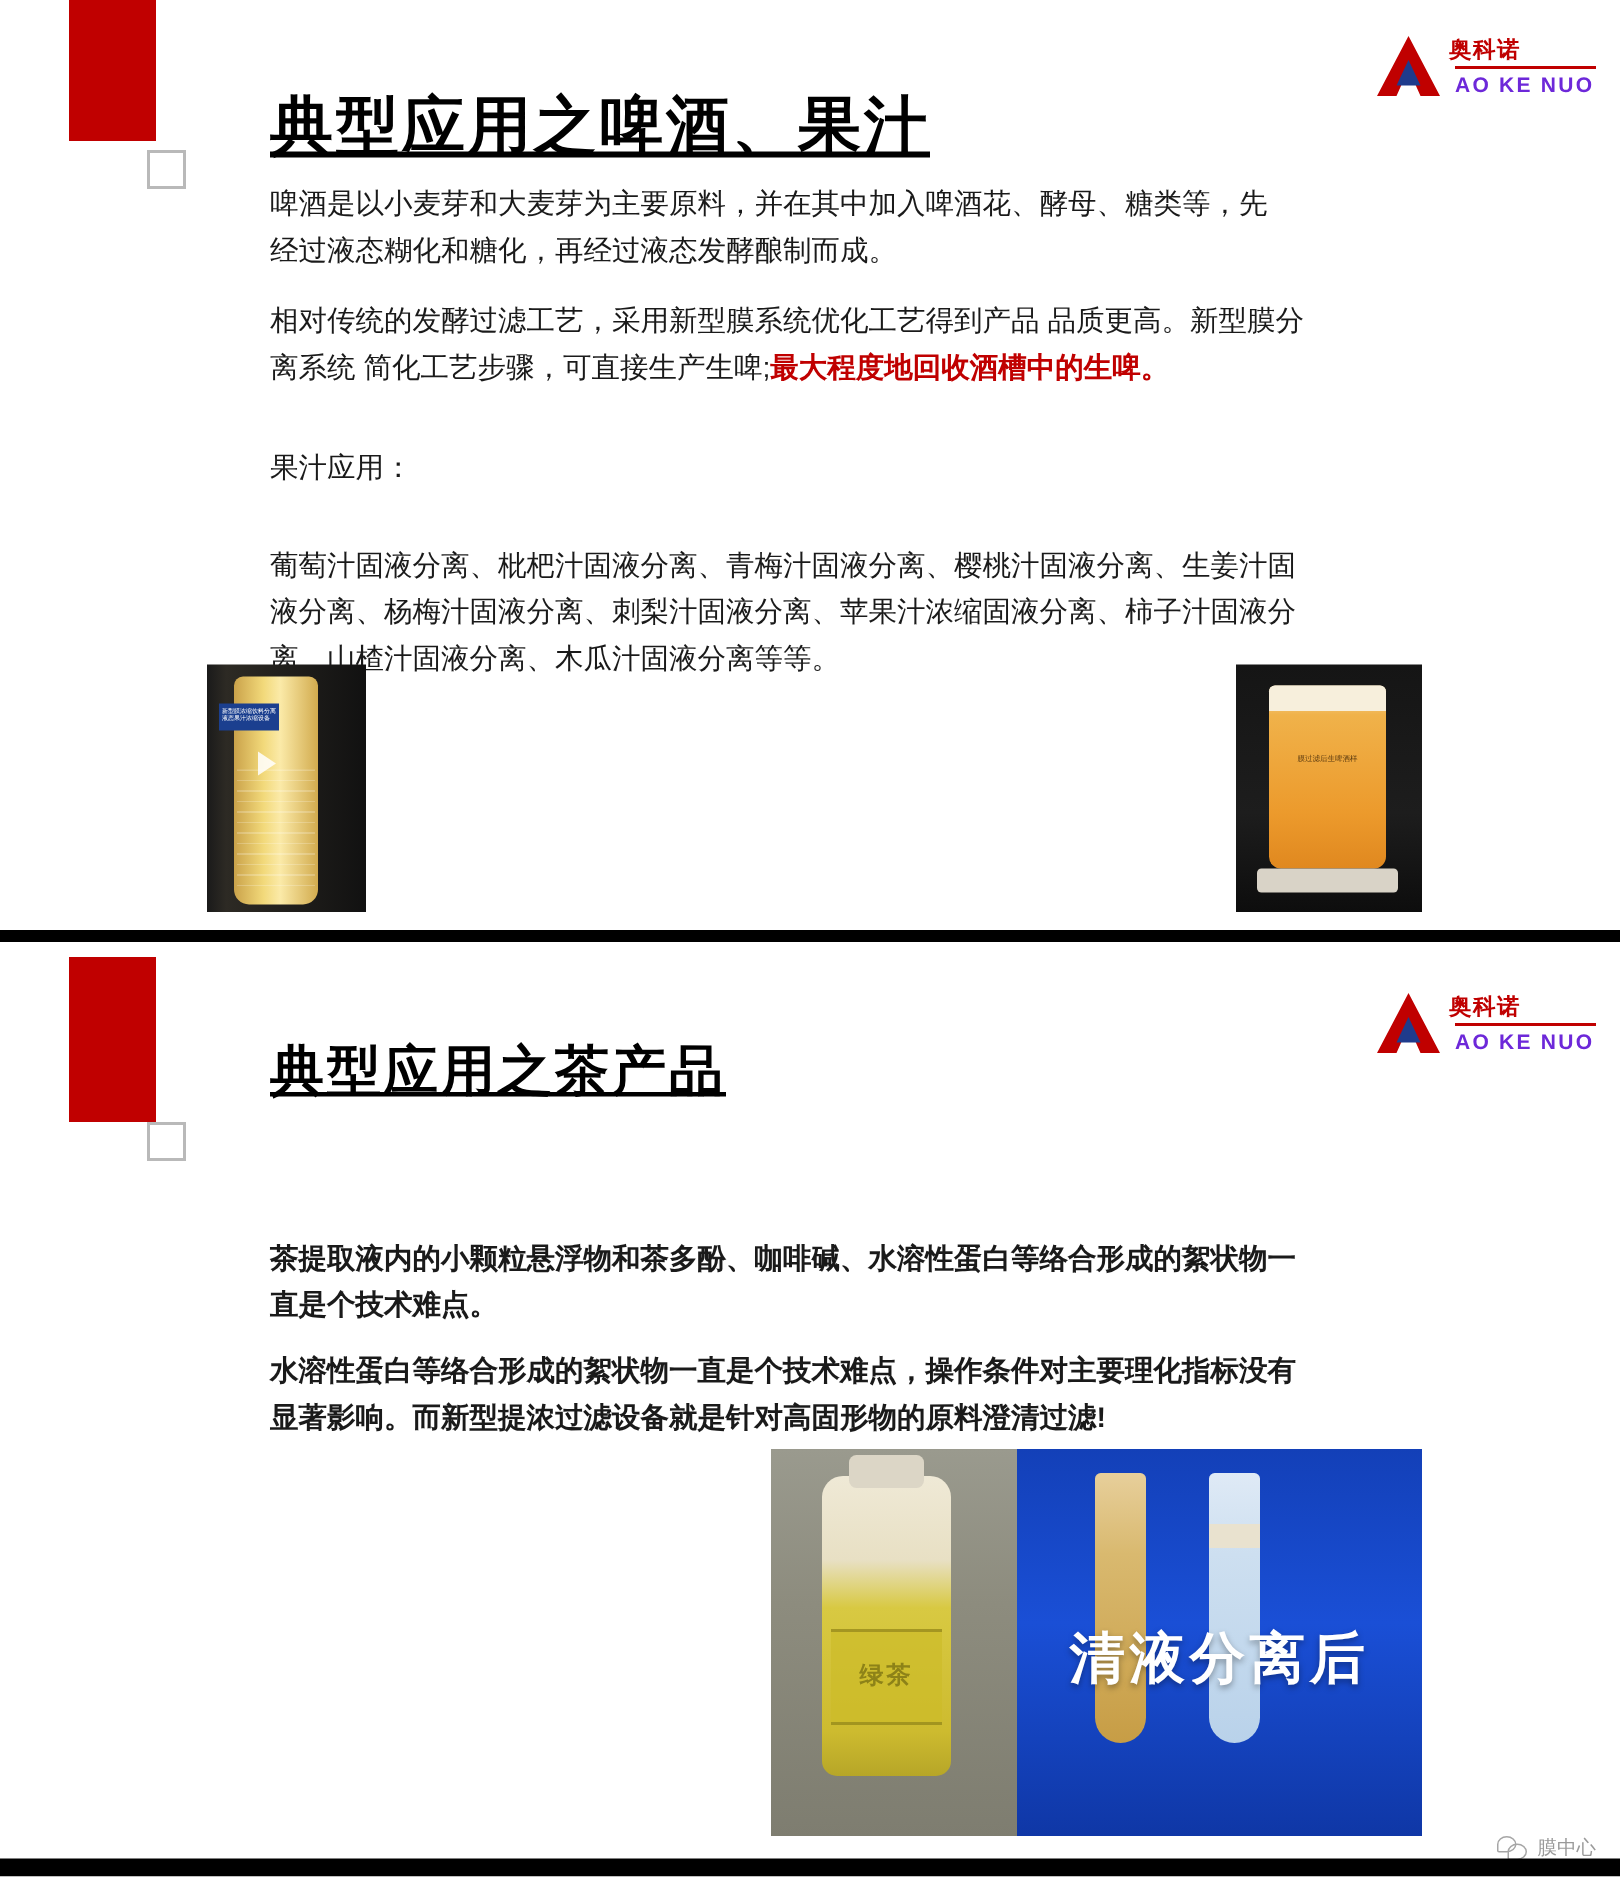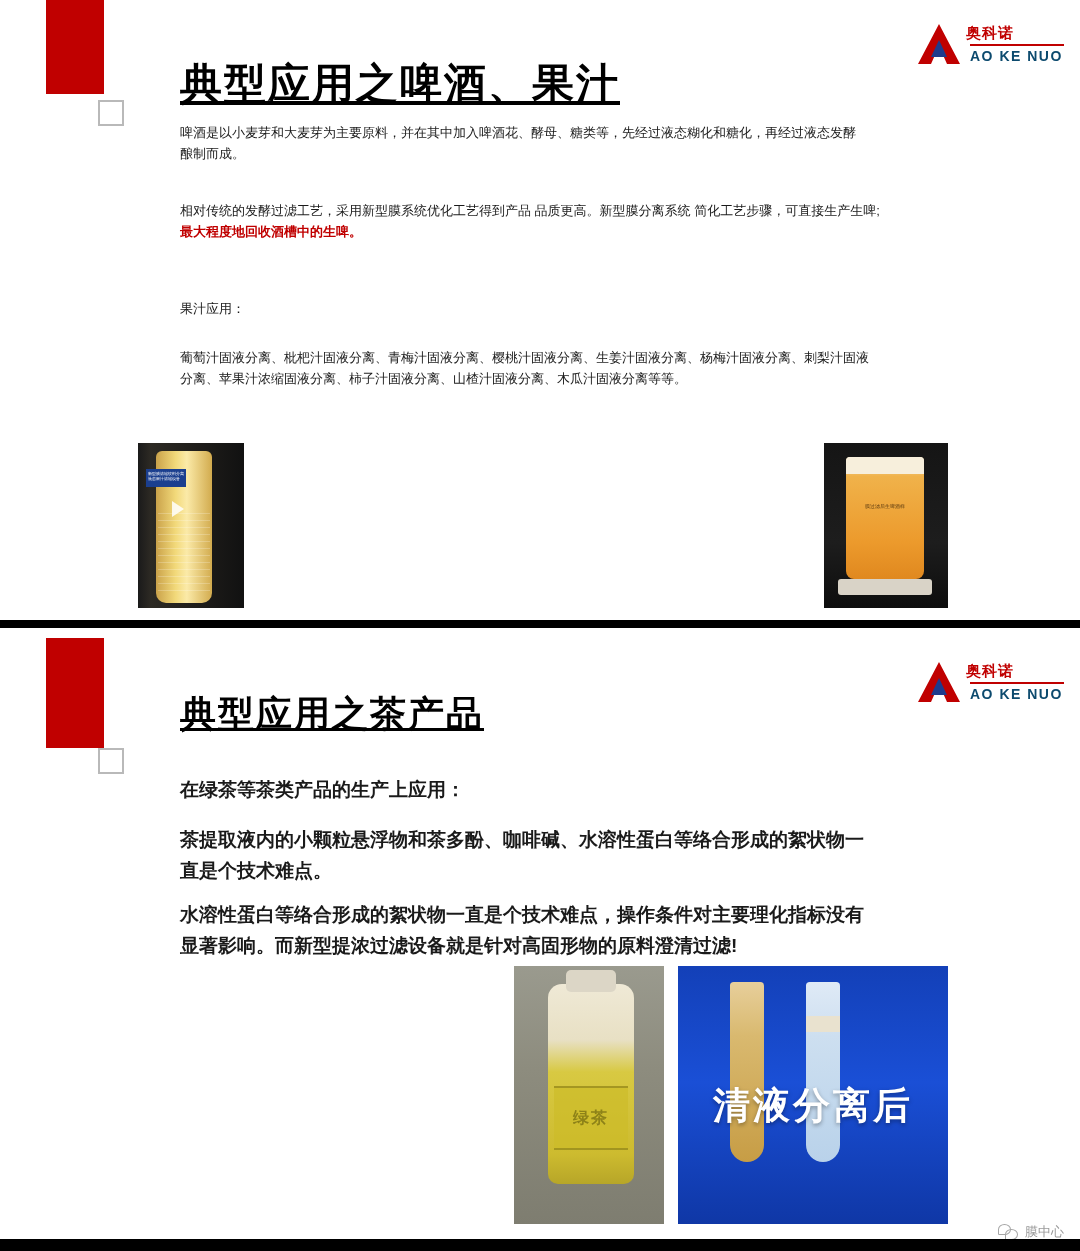--- a/index.html
+++ b/index.html
@@ -75,38 +75,38 @@
     font-weight: bold;
     color: #c00000;
     letter-spacing: 1px;
   }
   .logo .en {
     position: absolute;
     left: 54px;
     top: 28px;
     font-size: 14px;
     font-weight: bold;
-    color: #0c4a6e;
+    color: #6d28d9;
     letter-spacing: 1.5px;
   }
   .logo .redline {
     position: absolute;
     left: 54px;
     top: 24px;
     width: 94px;
     height: 2px;
     background: #c00000;
   }
 
   .body-text {
     position: absolute;
     color: #1a1a1a;
     line-height: 1.62;
   }
-  .s1-text { font-size: 13px; }
+  .s1-text { font-size: 19px; }
   .s2-text { font-size: 19px; font-weight: bold; }
 
   .hl-red {
     color: #c00000;
     font-weight: bold;
   }
 
   .photo {
     position: absolute;
     overflow: hidden;
@@ -202,20 +202,21 @@
     top: 136px;
     width: 94px;
     height: 16px;
     background: #d9d3c7;
     border-radius: 3px;
   }
 
   
   #photo-tea-bottle {
     background: linear-gradient(180deg,#9a9a8e 0%,#8d8c7e 40%,#7e7d70 100%);
+    padding-left: 40px;
   }
   #photo-tea-bottle .jar {
     position: absolute;
     left: 34px;
     top: 18px;
     width: 86px;
     height: 200px;
     background: linear-gradient(180deg,#efe9d6 0%,#e8e0c4 28%,#d8c942 44%,#cdbb2f 85%,#b7a628 100%);
     border-radius: 14px 14px 10px 10px;
   }
@@ -340,21 +341,21 @@
   </div>
 
   <p class="body-text s1-text" style="left:180px; top:122px; width:680px; margin:0;">啤酒是以小麦芽和大麦芽为主要原料，并在其中加入啤酒花、酵母、糖类等，先经过液态糊化和糖化，再经过液态发酵酿制而成。</p>
 
   <p class="body-text s1-text" style="left:180px; top:200px; width:700px; margin:0;">
     <span>相对传统的发酵过滤工艺，采用新型膜系统优化工艺得到产品 品质更高。新型膜分离系统 简化工艺步骤，可直接生产生啤;</span><span class="hl-red">最大程度地回收酒槽中的生啤。</span>
   </p>
 
   <p class="body-text s1-text" style="left:180px; top:298px; width:400px; margin:0;">果汁应用：</p>
 
-  <p class="body-text s1-text" style="left:180px; top:347px; width:690px; margin:0;">葡萄汁固液分离、枇杷汁固液分离、青梅汁固液分离、樱桃汁固液分离、生姜汁固液分离、杨梅汁固液分离、刺梨汁固液分离、苹果汁浓缩固液分离、柿子汁固液分离、山楂汁固液分离、木瓜汁固液分离等等。</p>
+  <p class="body-text s1-text" style="left:180px; top:363px; width:690px; margin:0;">葡萄汁固液分离、枇杷汁固液分离、青梅汁固液分离、樱桃汁固液分离、生姜汁固液分离、杨梅汁固液分离、刺梨汁固液分离、苹果汁浓缩固液分离、柿子汁固液分离、山楂汁固液分离、木瓜汁固液分离等等。</p>
 
   <div class="photo" id="photo-juice-bottle" style="left:138px; top:443px; width:106px; height:165px;">
     <div class="bottle"></div>
     <div class="label">新型膜浓缩饮料分离液态果汁浓缩设备</div>
     <div class="play"></div>
     <div class="ripples"></div>
   </div>
 
   <div class="photo" id="photo-beer-glass" style="left:824px; top:443px; width:124px; height:165px;">
     <div class="glass"></div>
@@ -374,21 +375,20 @@
   <div class="logo" style="right:14px; top:30px;">
     <svg class="mark" viewBox="0 0 46 44">
       <polygon points="23,2 44,42 31,42 23,24 15,42 2,42" fill="#c00000"></polygon>
       <polygon points="23,18 31,35 15,35" fill="#1f3b8c"></polygon>
     </svg>
     <div class="cn">奥科诺</div>
     <div class="redline"></div>
     <div class="en">AO KE NUO</div>
   </div>
 
-  <p class="body-text s2-text" style="left:180px; top:147px; width:600px; margin:0;">在绿茶等茶类产品的生产上应用：</p>
 
   <p class="body-text s2-text" style="left:180px; top:197px; width:700px; margin:0;">茶提取液内的小颗粒悬浮物和茶多酚、咖啡碱、水溶性蛋白等络合形成的絮状物一直是个技术难点。</p>
 
   <p class="body-text s2-text" style="left:180px; top:272px; width:700px; margin:0;">水溶性蛋白等络合形成的絮状物一直是个技术难点，操作条件对主要理化指标没有显著影响。而新型提浓过滤设备就是针对高固形物的原料澄清过滤!</p>
 
   <div class="photo" id="photo-tea-bottle" style="left:514px; top:338px; width:150px; height:258px;">
     <div class="jar"></div>
     <div class="cap"></div>
     <div class="jarlabel">绿茶</div>
   </div>

